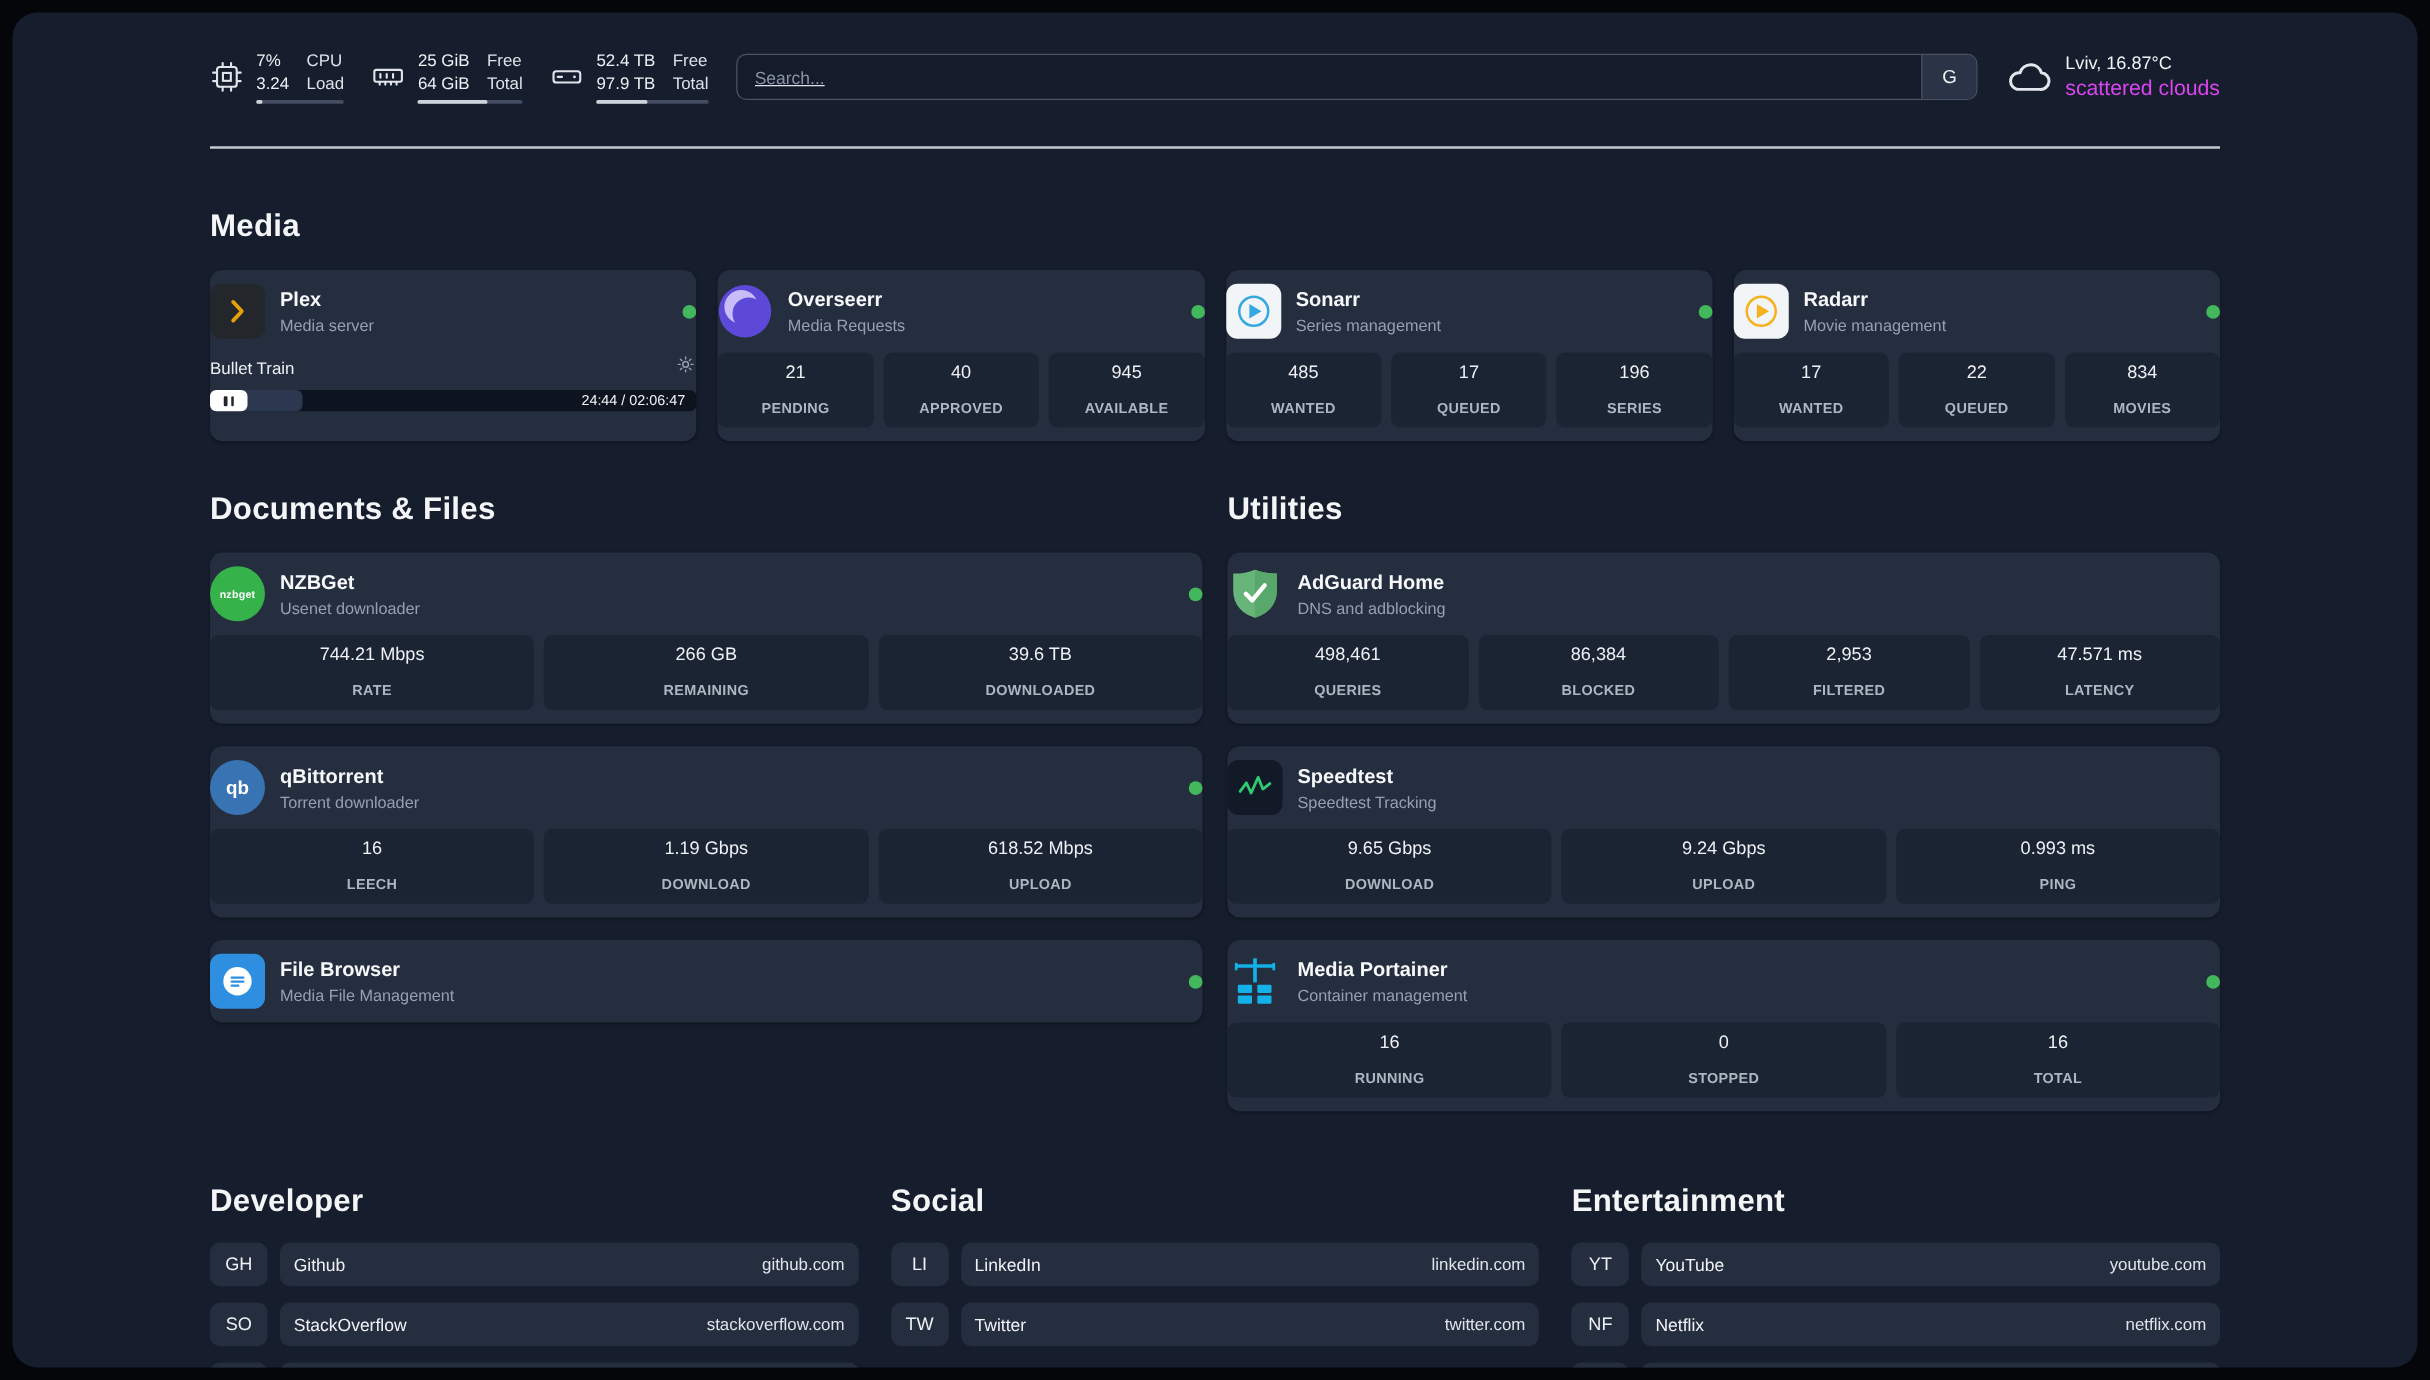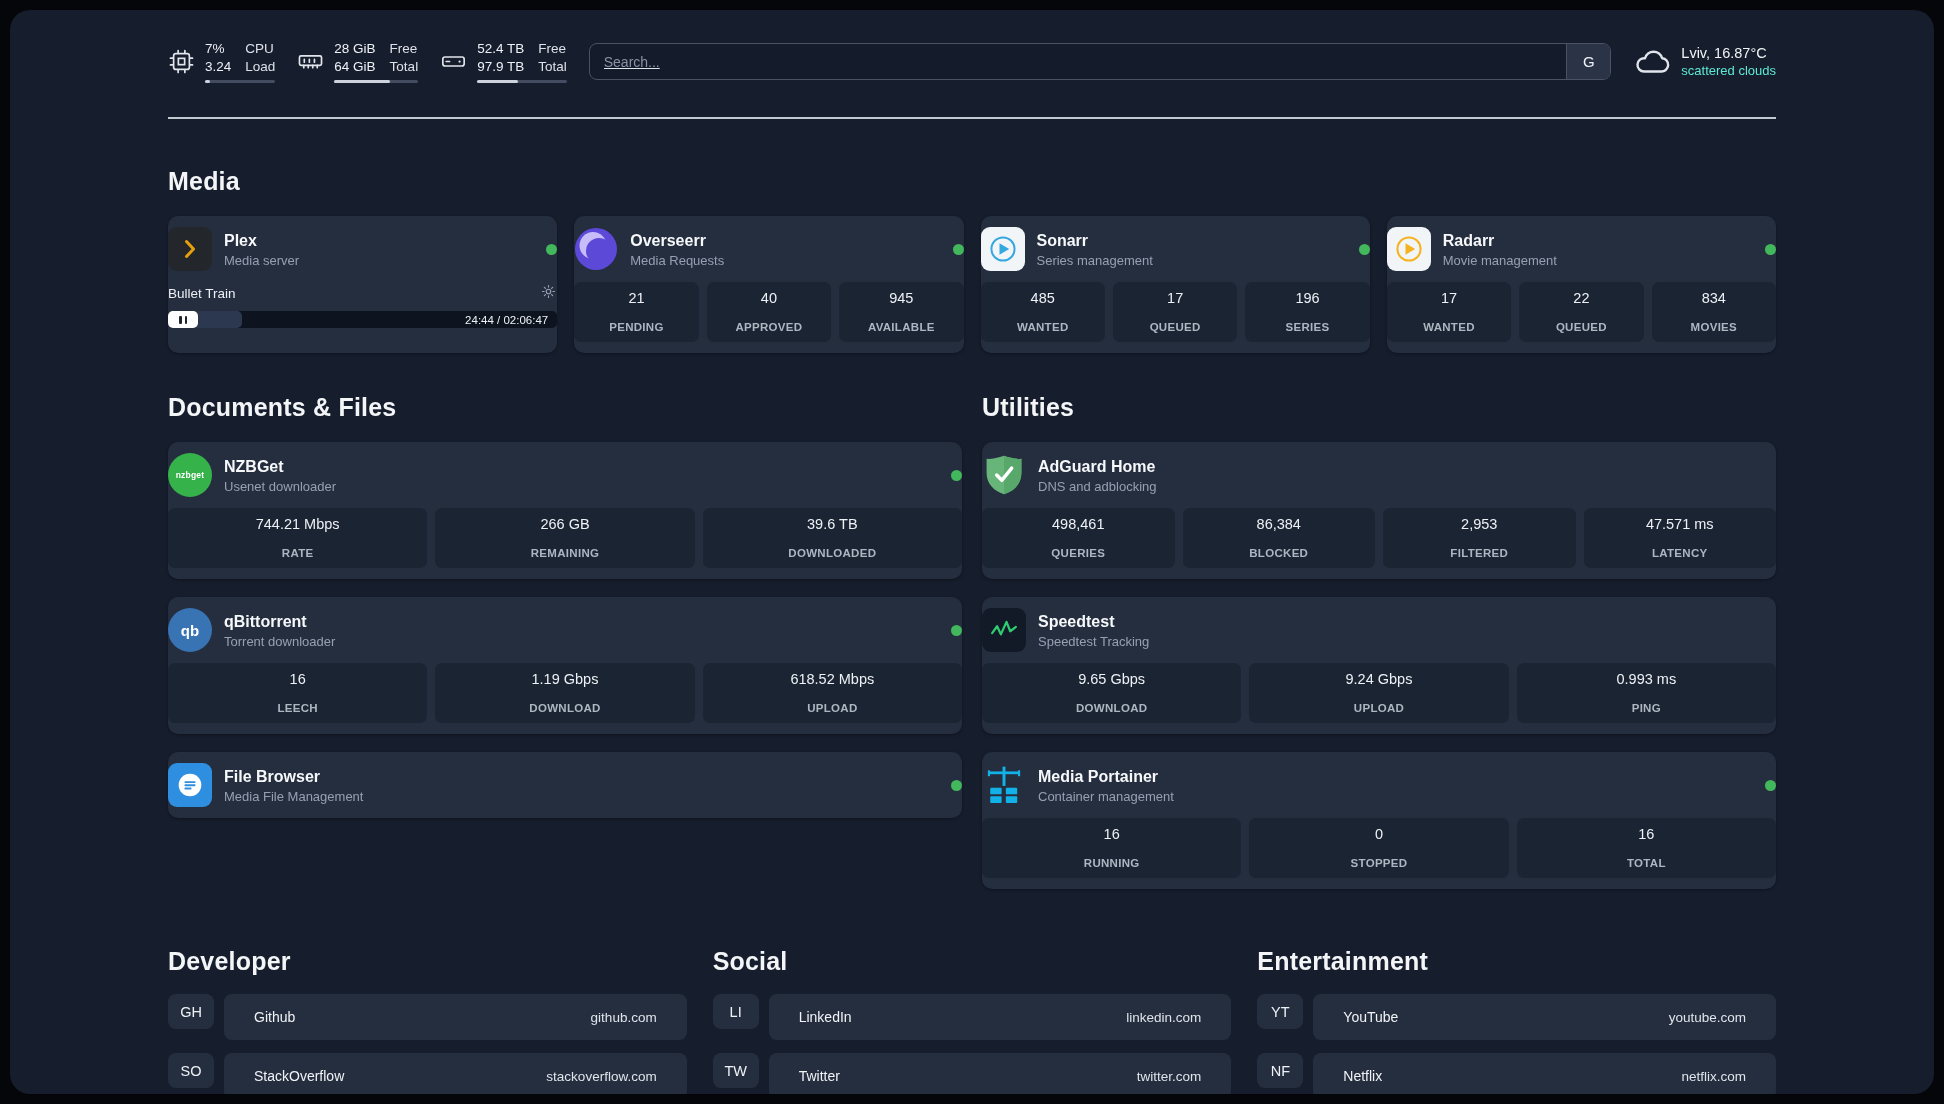--- a/index.html
+++ b/index.html
@@ -19,21 +19,21 @@
   .sys-bar-fill { height:100%; background:#cdd3dc; border-radius:2px; }
 
   .search { flex:1; display:flex; align-items:stretch; height:37px; border:1px solid #4a5264; border-radius:8px; overflow:hidden; background:#141b2a; }
   .search input { flex:1; background:transparent; border:none; outline:none; color:#dfe3ea; padding:0 14px; font-size:14px; font-family:inherit;text-decoration:underline; }
   .search input::placeholder { color:#8a93a5; }
   .search-btn { width:44px; background:#2b3447; border:none; border-left:1px solid #4a5264; color:#f1f3f6; font-size:15px; cursor:pointer; font-family:inherit; }
 
   .weather { display:flex; align-items:center; gap:10px; }
   .weather-icon svg { width:38px; height:38px; }
   .weather-loc { font-size:14.5px; color:#f0f2f5; }
-  .weather-cond { font-size:13px; color:#5eead4; margin-top:2px; }
+  .weather-cond { font-size:17px; color:#d946ef; margin-top:2px; }
 
   .divider { margin:34px 158px 0; border:none; border-top:2px solid rgba(226,231,239,.85); }
 
   
   .content { padding:0 158px; }
   .section-title { font-size:25px; font-weight:700; color:#f3f5f7; letter-spacing:.2px; }
   .media-title { margin-top:48px; margin-bottom:20px; }
 
   .media-grid { display:grid; grid-template-columns:repeat(4,1fr); gap:17px; }
   .card { background:var(--card-bg,#252e3f); border-radius:10px; padding:11px 0; display:flex; flex-direction:column; box-shadow:0 1px 3px rgba(0,0,0,.35); }
@@ -62,21 +62,21 @@
   
   .two-col { display:grid; grid-template-columns:1fr 1fr; gap:20px; align-items:start; margin-top:40px; }
   .col { display:flex; flex-direction:column; gap:18px; }
   .col .section-title { margin-bottom:2px; }
 
   
   .links-grid { display:grid; grid-template-columns:repeat(3,1fr); gap:26px; align-items:start; margin-top:58px; padding-bottom:40px; }
   .links-col .section-title { margin-bottom:18px; }
   .link-row { display:flex; gap:10px; margin-bottom:13px; cursor:pointer; }
   .link-abbr { width:46px; height:35px; background:var(--card-bg,#252e3f); border-radius:8px; display:flex; align-items:center; justify-content:center; font-size:14.5px; color:#eef1f5; flex:none; }
-  .link-bar { flex:1; height:46px; background:var(--card-bg,#252e3f); border-radius:8px; display:flex; align-items:center; justify-content:space-between; padding:0 30px; }
+  .link-bar { flex:1; height:35px; background:var(--card-bg,#252e3f); border-radius:8px; display:flex; align-items:center; justify-content:space-between; padding:0 11px; }
   .link-name { font-size:14px; color:#f1f3f6; }
   .link-url { font-size:13.5px; color:#dfe3ea; }
 
   
   .icon-plex { background:#23262b; }
   .icon-plex svg { width:24px; height:24px; }
   .icon-sonarr, .icon-radarr { background:#f2f5f8; }
   .icon-sonarr svg, .icon-radarr svg { width:34px; height:34px; }
   .icon-nzbget { border-radius:50%; background:#36b24a; }
   .nzb-text { font-size:8.5px; font-weight:700; color:#fff; letter-spacing:.2px; }
@@ -123,21 +123,21 @@
     <div class="sys">
       <span class="sys-icon">
         <svg viewBox="0 0 24 24" fill="none" stroke="currentColor" stroke-width="1.5" stroke-linecap="round">
           <rect x="2.2" y="7" width="19.6" height="8.5" rx="1.4"></rect>
           <path d="M6 15.5v2M10 15.5v2M14 15.5v2M18 15.5v2M6.5 10v2.6M11 10v2.6M15.5 10v2.6"></path>
         </svg>
       </span>
       <div class="sys-body">
         <div class="sys-cols">
           <div class="sys-col strong">
-            <span>28 GiB</span>
+            <span>25 GiB</span>
             <span>64 GiB</span>
           </div>
           <div class="sys-col dim">
             <span>Free</span>
             <span>Total</span>
           </div>
         </div>
         <div class="sys-bar">
           <div class="sys-bar-fill" style="width: 66%;"></div>
         </div>

